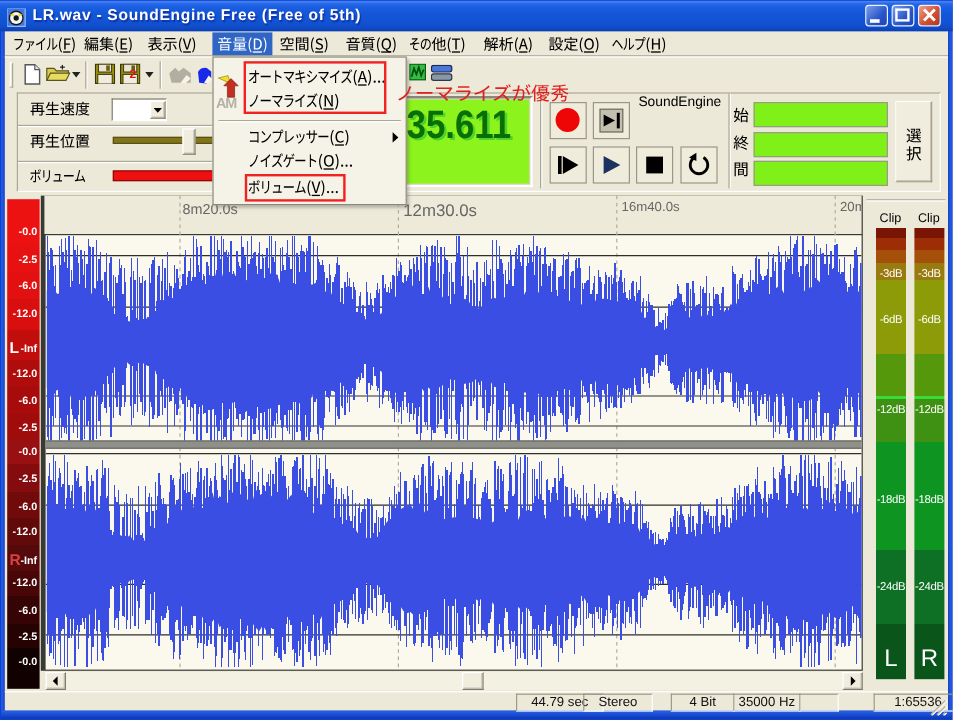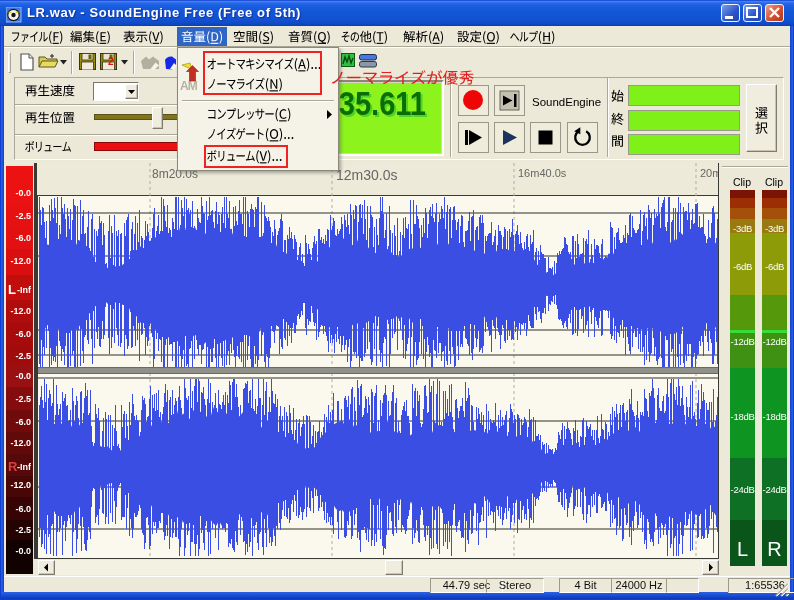--- a/index.html
+++ b/index.html
@@ -244,21 +244,21 @@
 <div class="btn31" style="left:458px;top:85px"></div>
 <svg class="ab" style="left:458px;top:85px" width="31" height="31">
     <circle cx="15" cy="15" r="10" fill="#EE0505"></circle>
   </svg>
 <div class="btn31" style="left:494px;top:85px"></div>
 <svg class="ab" style="left:494px;top:85px" width="31" height="31">
 <rect x="6" y="6" width="19" height="19" fill="#C4C0B0" stroke="#6a675c" stroke-width="1"></rect>
 <path d="M9 10.5 L18.5 15.5 L9 20.5 Z" fill="#000"></path>
 <rect x="20" y="9" width="2.5" height="13" fill="#000"></rect>
   </svg>
-<div class="ab" style="left:532px;top:96px;font-size:11.5px;color:#000">SoundEngine</div>
+<div class="ab" style="left:532px;top:79px;font-size:11.5px;color:#000">SoundEngine</div>
 <div class="btn31" style="left:458px;top:122px"></div>
 <svg class="ab" style="left:458px;top:122px" width="31" height="31">
 <rect x="7" y="8" width="3" height="15" fill="#000"></rect>
     <path d="M11 8 L24 15.5 L11 23 Z" fill="#000"></path>
   </svg>
 <div class="btn31" style="left:494px;top:122px"></div>
 <svg class="ab" style="left:494px;top:122px" width="31" height="31">
 <path d="M9 8 L23 15.5 L9 23 Z" fill="#1E3260"></path>
   </svg>
 <div class="btn31" style="left:530px;top:122px"></div>
@@ -375,21 +375,21 @@
 <div class="ab" style="left:762px;top:261px;width:25px;font-size:9.5px;color:#fff;text-align:center;letter-spacing:-0.3px">-6dB</div>
 <div class="ab" style="left:762px;top:336px;width:25px;font-size:9.5px;color:#fff;text-align:center;letter-spacing:-0.3px">-12dB</div>
 <div class="ab" style="left:762px;top:411px;width:25px;font-size:9.5px;color:#fff;text-align:center;letter-spacing:-0.3px">-18dB</div>
 <div class="ab" style="left:762px;top:484px;width:25px;font-size:9.5px;color:#fff;text-align:center;letter-spacing:-0.3px">-24dB</div>
 <div class="ab" style="left:730px;top:538px;width:25px;font-size:20px;color:#fff;text-align:center;font-weight:normal">L</div>
 <div class="ab" style="left:762px;top:538px;width:25px;font-size:20px;color:#fff;text-align:center">R</div>
 <div class="ab" style="left:4px;top:576px;width:786px;height:1px;background:#fff"></div>
 <div class="fld" style="left:430px;width:71px">44.79 sec</div>
 <div class="fld" style="left:486px;width:56px">Stereo</div>
 <div class="fld" style="left:559px;width:51px">4 Bit</div>
-<div class="fld" style="left:611px;width:54px">24000 Hz</div>
+<div class="fld" style="left:611px;width:54px">35000 Hz</div>
 <div class="fld" style="left:666px;width:31px"></div>
 <div class="fld" style="left:728px;width:72px">1:65536</div>
 <svg class="ab" style="left:774px;top:582px" width="16" height="15">
 <g stroke="#b8b4a4" stroke-width="2">
       <line x1="14" y1="2" x2="2" y2="14"></line>
       <line x1="14" y1="7" x2="7" y2="14"></line>
       <line x1="14" y1="12" x2="12" y2="14"></line>
     </g>
 <g stroke="#fff" stroke-width="1">
       <line x1="15" y1="2" x2="3" y2="14"></line>

